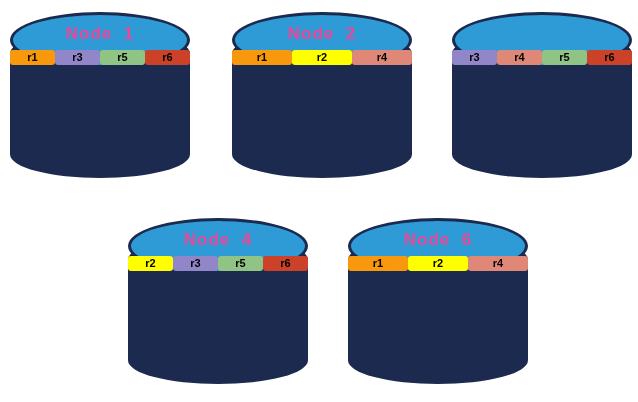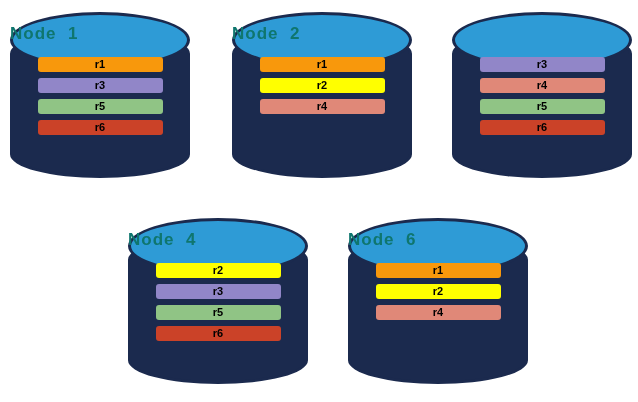--- a/index.html
+++ b/index.html
@@ -47,38 +47,38 @@
     border: 3px solid #1B2A4E;
     box-sizing: border-box;
     border-radius: 50%;
     z-index: 3;
   }
   .node .title {
     position: absolute;
     left: 0;
     top: 16px;
     width: 180px;
-    text-align: left;
-    color: #0f766e;
+    text-align: center;
+    color: #ec4899;
     font-size: 17px;
     font-weight: bold;
     letter-spacing: 1px;
     z-index: 5;
     white-space: pre;
   }
   .node .replicas {
     position: absolute;
     left: 0;
-    top: 49px;
+    top: 42px;
     width: 180px;
     z-index: 4;
     padding: 0;
     margin: 0;
     display: flex;
-    flex-direction: column;
+    flex-direction: row;
     align-items: center;
   }
   .replica {
     width: 125px;
     height: 15px;
     line-height: 15px;
     margin-bottom: 6px;
     border-radius: 3px;
     text-align: center;
     color: #000000;

